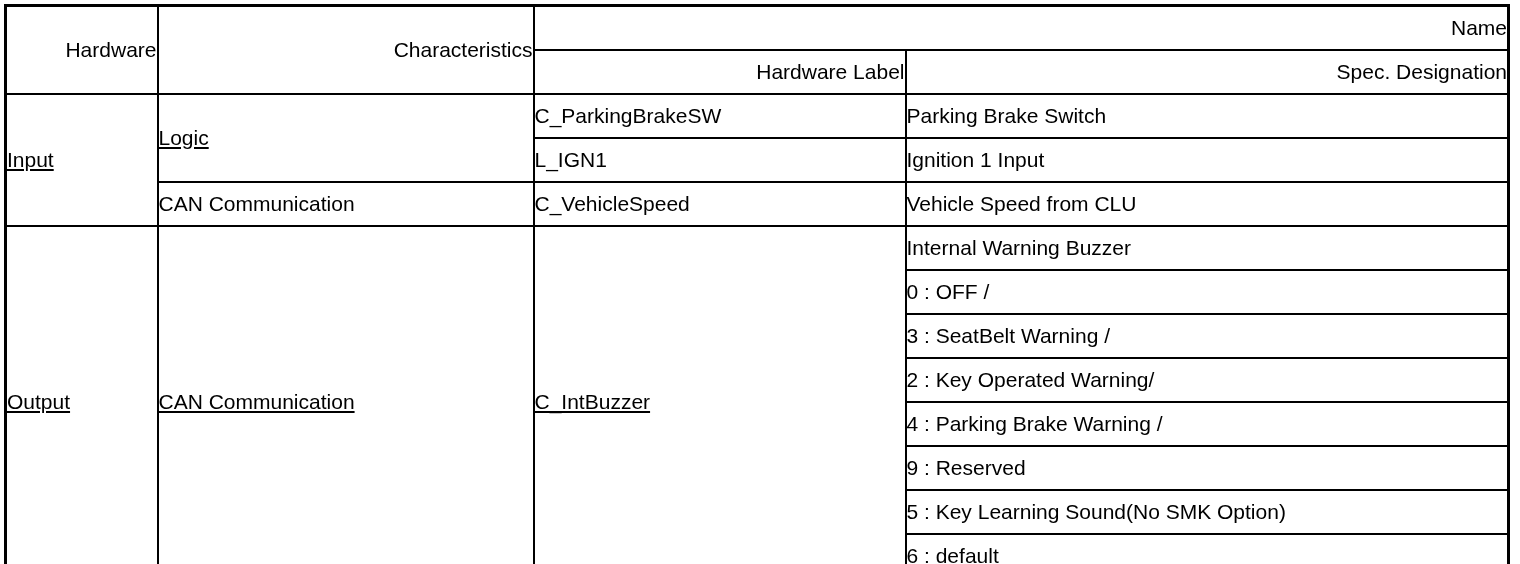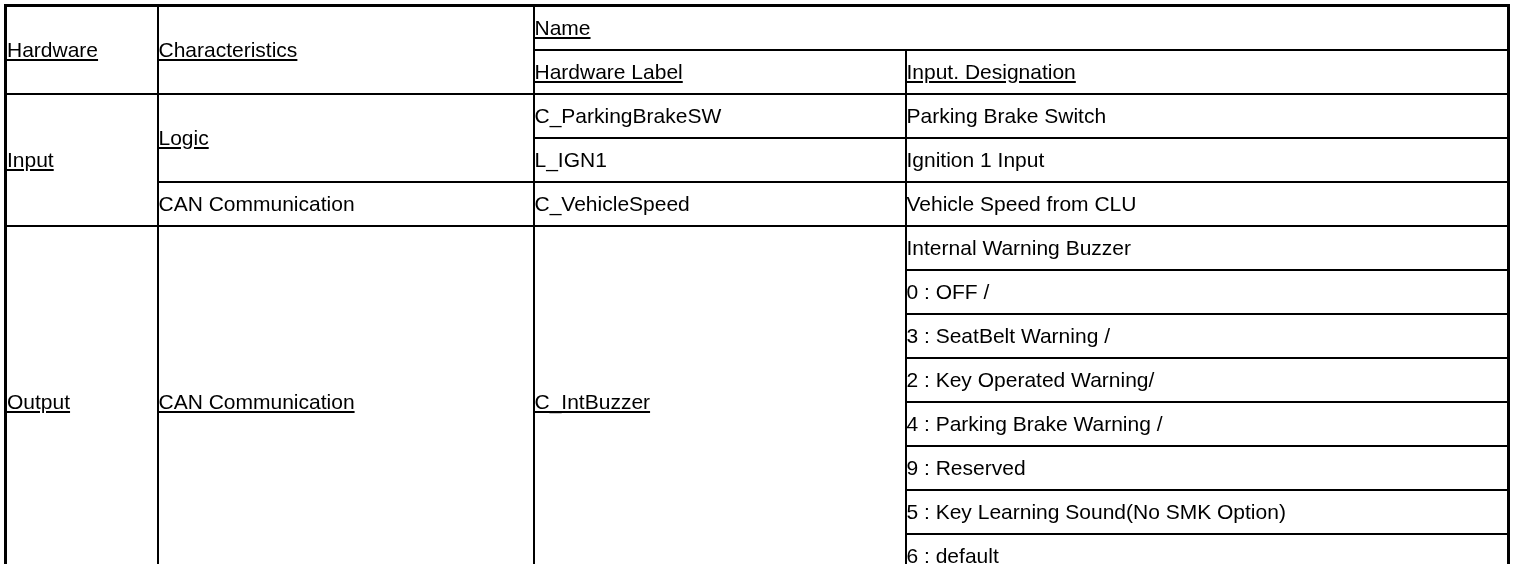--- a/index.html
+++ b/index.html
@@ -29,25 +29,24 @@
   }
   table.spec td, table.spec th {
     border: 2px solid #000000;
     padding: 0;
     vertical-align: middle;
     font-size: 21px;
     line-height: 1.15;
     font-weight: normal;
   }
   .hdr {
-    text-align: left;
+    text-align: right;
     font-weight: bold;
     font-size: 22px;
     height: 42px;
-    text-decoration: underline;
   }
   .cell-pad {
     padding: 4px 8px;
   }
   .c-function { width: 152px; }
   .c-characteristics { width: 376px; }
   .c-hwlabel { width: 372px; }
   .c-spec { width: auto; }
 
   .left { text-align: left; }
@@ -73,21 +72,21 @@
       <col class="c-spec">
     </colgroup>
     <tbody>
       <tr>
         <td class="hdr cell-pad" rowspan="2">Hardware</td>
         <td class="hdr cell-pad" rowspan="2">Characteristics</td>
         <td class="hdr cell-pad" colspan="2">Name</td>
       </tr>
       <tr>
         <td class="hdr cell-pad">Hardware Label</td>
-        <td class="hdr cell-pad">Input. Designation</td>
+        <td class="hdr cell-pad">Spec. Designation</td>
       </tr>
 
       <tr>
         <td class="rowcell cell-pad left tall-left" rowspan="3">Input</td>
         <td class="rowcell cell-pad left tall-left" rowspan="2">Logic</td>
         <td class="rowcell cell-pad left">C_ParkingBrakeSW</td>
         <td class="rowcell cell-pad left">Parking Brake Switch</td>
       </tr>
       <tr>
         <td class="rowcell cell-pad left">L_IGN1</td>

